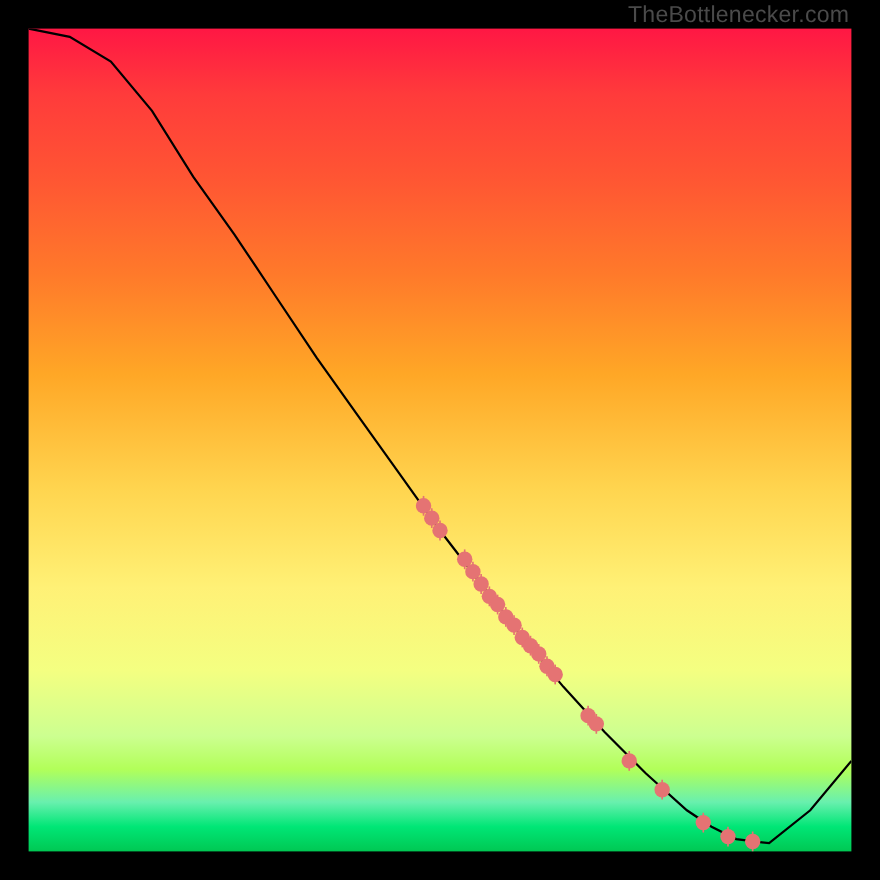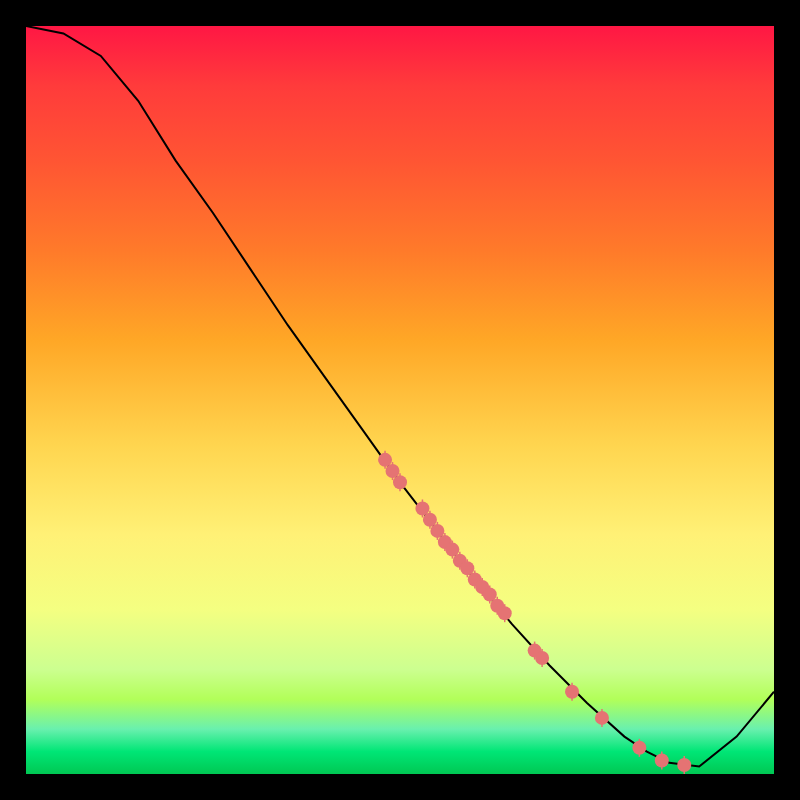--- a/index.html
+++ b/index.html
@@ -66,20 +66,21 @@
   }
   .tick {
     stroke: #e57373;
     stroke-width: 1.5;
   }
 </style>
 </head>
 <body>
 
 <div class="chart-container">
+  <div class="watermark">TheBottlenecker.com</div>
   <div class="plot-area">
     <svg class="curve" viewBox="0 0 748 748">
       <path id="curve-path" class="curve-path" d="M0.00 0.00 L37.40 7.48 L74.80 29.92 L112.20 74.80 L149.60 134.64 L187.00 187.00 L224.40 243.10 L261.80 299.20 L299.20 351.56 L336.60 403.92 L374.00 456.28 L411.40 504.90 L448.80 553.52 L486.20 598.40 L523.60 639.54 L561.00 676.94 L598.40 710.60 L620.84 725.56 L643.28 736.78 L673.20 740.52 L710.60 710.60 L748.00 665.72"></path>
       <g id="ticks-group">
           <line x1="359.04" x2="359.04" y1="424.84" y2="442.84" class="tick"></line>
           <line x1="366.52" x2="366.52" y1="436.06" y2="454.06" class="tick"></line>
           <line x1="374.00" x2="374.00" y1="447.28" y2="465.28" class="tick"></line>
           <line x1="396.44" x2="396.44" y1="473.46" y2="491.46" class="tick"></line>
           <line x1="403.92" x2="403.92" y1="484.68" y2="502.68" class="tick"></line>
           <line x1="411.40" x2="411.40" y1="495.90" y2="513.90" class="tick"></line>

